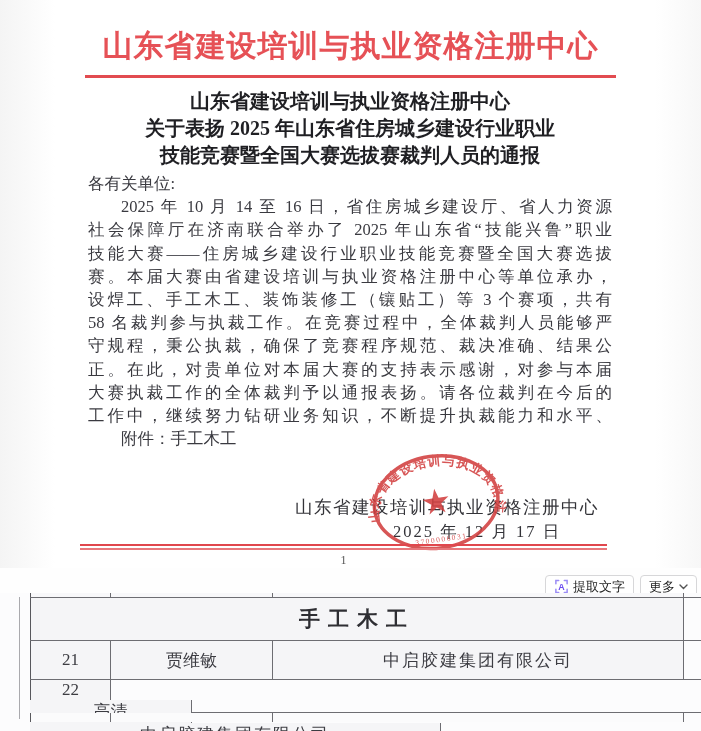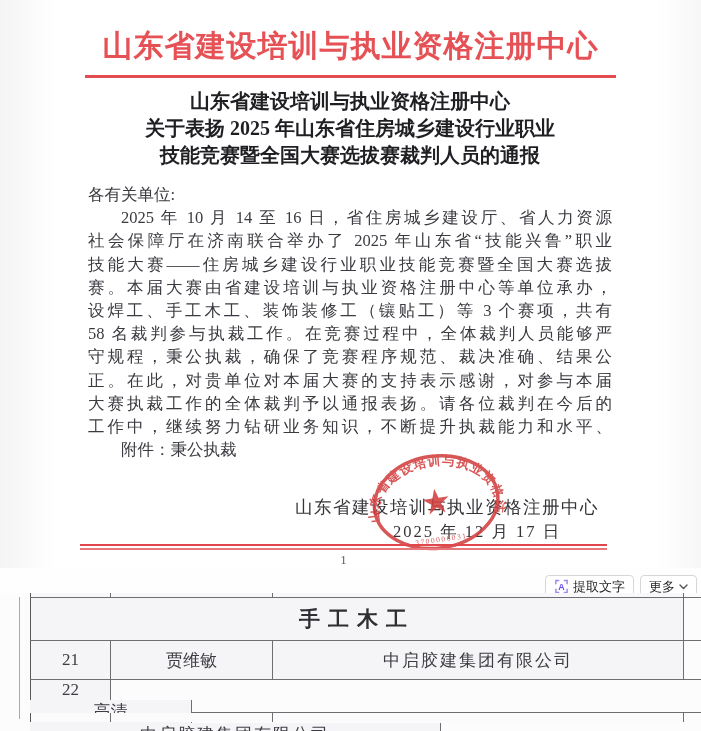--- a/index.html
+++ b/index.html
@@ -8,21 +8,21 @@
   .stage { position:relative; width:701px; height:731px; background:#fefefe; }
 
   
   .page1 { position:absolute; left:0; top:0; width:701px; height:568px;
            background:linear-gradient(90deg,#f4f4f4 0px,#ffffff 55px,#ffffff 655px,#f7f7f7 701px); }
   .org-title { position:absolute; top:26px; left:0; width:701px; text-align:center;
                font-size:30px; font-weight:bold; letter-spacing:1px; color:#e65156; }
   .red-rule { position:absolute; top:75px; left:85px; width:531px; height:3px; background:#e24b50; }
   .doc-heading { position:absolute; top:88px; left:88px; width:524px; text-align:center;
                  font-size:20px; line-height:27px; font-weight:bold; color:#1f1f23; }
-  .body-block { position:absolute; top:183px; left:88px; width:524px;
+  .body-block { position:absolute; top:172px; left:88px; width:524px;
                 font-size:16.5px; line-height:23.2px; color:#3a3a40; }
   .line { text-align:justify; text-align-last:justify; white-space:nowrap; }
   .line.plain { text-align-last:left; }
   .line.indent { text-indent:33px; }
   .signature { position:absolute; top:495px; left:295px; font-size:17.5px;
                letter-spacing:1.5px; color:#333338; }
   .docdate { position:absolute; top:521px; left:354px; font-size:16.5px;
              letter-spacing:2px; color:#333338;margin-left:39px; }
   .double-red { position:absolute; top:544px; left:80px; width:527px; }
   .double-red .r1 { height:2px; background:#e0474d; }
@@ -78,21 +78,21 @@
       <div class="line indent">2025 年 10 月 14 至 16 日，省住房城乡建设厅、省人力资源</div>
       <div class="line">社会保障厅在济南联合举办了 2025 年山东省“技能兴鲁”职业</div>
       <div class="line">技能大赛——住房城乡建设行业职业技能竞赛暨全国大赛选拔</div>
       <div class="line">赛。本届大赛由省建设培训与执业资格注册中心等单位承办，</div>
       <div class="line">设焊工、手工木工、装饰装修工（镶贴工）等 3 个赛项，共有</div>
       <div class="line">58 名裁判参与执裁工作。在竞赛过程中，全体裁判人员能够严</div>
       <div class="line">守规程，秉公执裁，确保了竞赛程序规范、裁决准确、结果公</div>
       <div class="line">正。在此，对贵单位对本届大赛的支持表示感谢，对参与本届</div>
       <div class="line">大赛执裁工作的全体裁判予以通报表扬。请各位裁判在今后的</div>
       <div class="line">工作中，继续努力钻研业务知识，不断提升执裁能力和水平、</div>
-      <div class="line plain indent">附件：秉公执裁</div>
+      <div class="line plain indent">附件：手工木工</div>
     </div>
 
     <div class="signature">山东省建设培训与执业资格注册中心</div>
     <div class="docdate">2025 年 12 月 17 日</div>
 
     <svg class="seal" viewBox="0 0 150 110">
       <defs>
         <path id="sealArc" d="M 16 70 A 59 43 0 1 1 132 70" fill="none"></path>
       </defs>
       <ellipse cx="74" cy="56" rx="62" ry="46" fill="none" stroke="#d23f3f" stroke-width="3.5"></ellipse>

